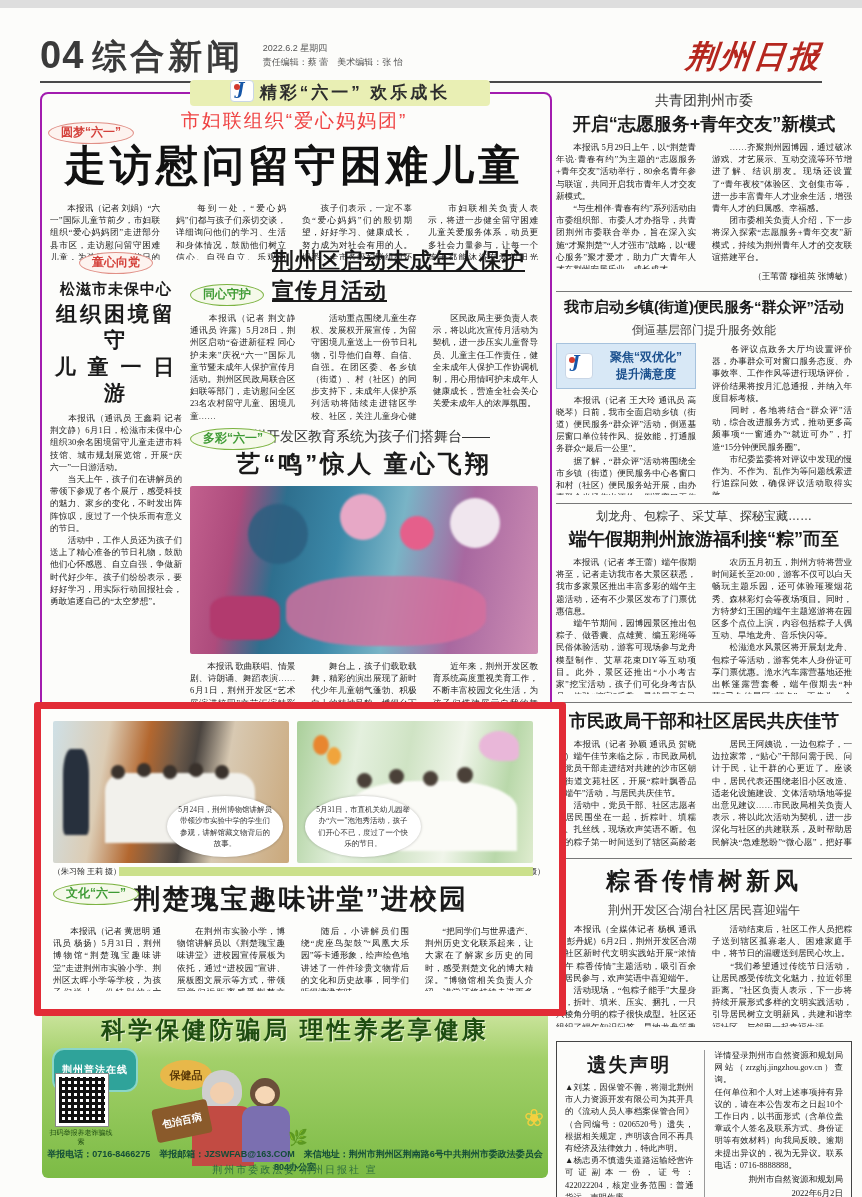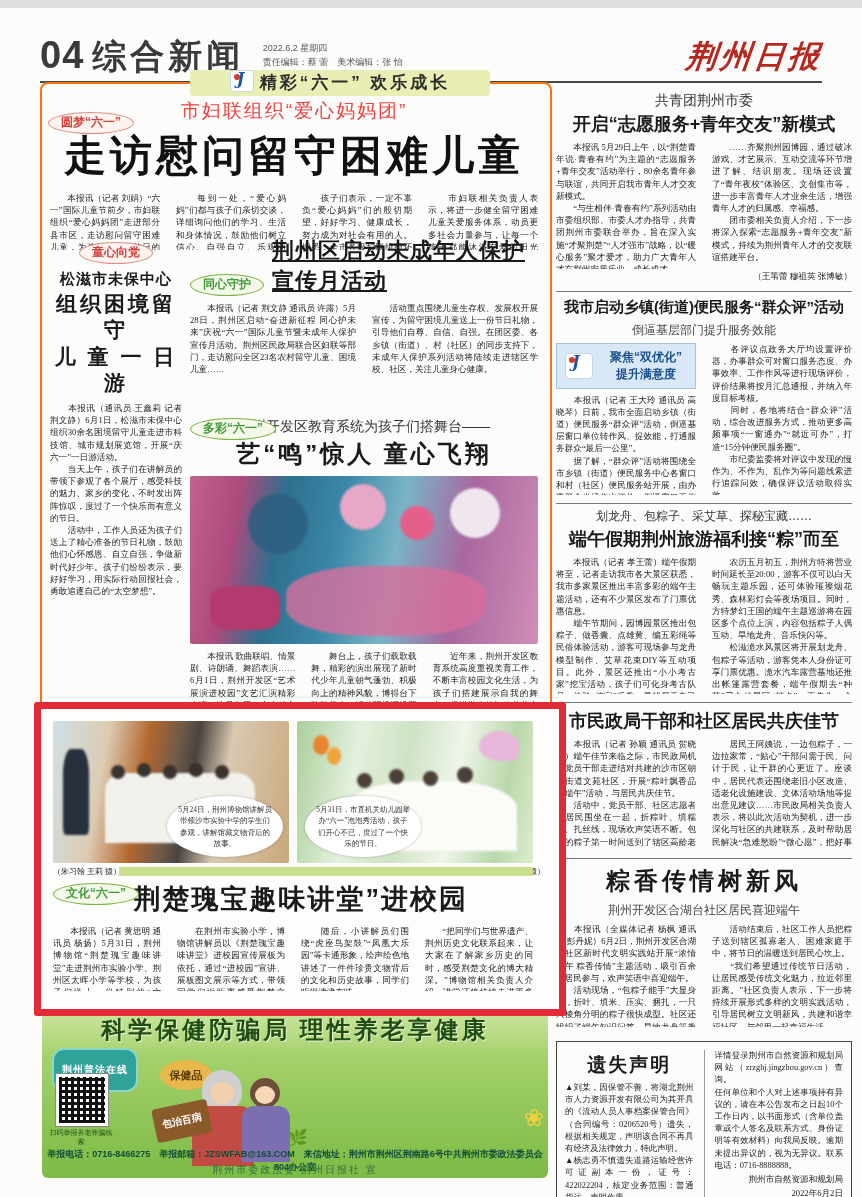--- a/index.html
+++ b/index.html
@@ -6,21 +6,21 @@
   .paper{position:relative;width:862px;height:1197px;background:#fcfcfa;margin:8px auto;
          font-family:"Liberation Sans",sans-serif;color:#1a1a1a;overflow:hidden;}
   
   .hdr{position:absolute;left:40px;top:26px;width:782px;height:46px;}
   .pageno{font:bold 38px "Liberation Sans",sans-serif;color:#3a3a3a;letter-spacing:1px;display:inline-block;vertical-align:top;}
   .section{font:bold 34px "Liberation Sans",sans-serif;color:#3a3a3a;letter-spacing:4px;display:inline-block;vertical-align:top;margin-left:8px;}
   .hmeta{display:inline-block;vertical-align:top;margin:8px 0 0 14px;font:9px/1.5 "Liberation Sans",sans-serif;color:#555;}
   .masthead{position:absolute;right:0;top:2px;font:bold italic 31px "DejaVu Serif",serif;color:#b5271f;letter-spacing:3px;transform:skewX(-6deg);}
   .hrule{position:absolute;left:40px;top:73px;width:782px;border-top:2px solid #4a4a4a;}
   
-  .frame{position:absolute;left:40px;top:74px;width:508px;height:900px;border:2px solid #f97316;border-radius:8px;}
+  .frame{position:absolute;left:40px;top:84px;width:508px;height:900px;border:2px solid #a21caf;border-radius:8px;}
   .banner{position:absolute;left:148px;top:-14px;width:300px;height:26px;background:#e9efb4;border-radius:4px;
           text-align:center;font:bold 17px/26px "Liberation Sans",sans-serif;color:#2c2c2c;letter-spacing:3px;}
   .jlogo{display:inline-block;width:22px;height:20px;background:#fff;border:1px solid #c9d6e6;border-radius:4px;position:relative;vertical-align:-4px;margin-right:6px;}
   .jlogo:before{content:"J";position:absolute;left:6px;top:-2px;font:bold italic 16px "DejaVu Serif",serif;color:#1757a8;}
   .jlogo:after{content:"";position:absolute;left:3px;top:3px;width:6px;height:6px;background:#d23a2e;border-radius:50%;}
   .badge{display:inline-block;border:1.5px solid #7cb342;border-radius:50%;padding:1px 12px 2px;
          font:bold 12px "Liberation Sans",sans-serif;color:#3f9b35;background:#f5f9ea;white-space:nowrap;}
   .badge.red{border-color:#e08f86;color:#d4403a;background:#fdf3ef;}
   .bt{font:8.6px/1.42 "Liberation Serif",serif;text-align:justify;white-space:pre-line;overflow:hidden;color:#222;}
   .cols{display:flex;gap:16px;}
@@ -166,20 +166,21 @@
 
     <div class="midcol">
       <div>
         <div class="mid-head">
           <span class="badge">同心守护</span>
           <h2>荆州区启动未成年人保护宣传月活动</h2>
         </div>
         <div class="cols" style="height:108px;margin-top:6px">
           <div class="bt">　　本报讯（记者 荆文静 通讯员 许露）5月28日，荆州区启动“奋进新征程 同心护未来”庆祝“六一”国际儿童节暨未成年人保护宣传月活动。荆州区民政局联合区妇联等部门，走访慰问全区23名农村留守儿童、困境儿童……</div>
           <div class="bt">　　活动重点围绕儿童生存权、发展权开展宣传，为留守困境儿童送上一份节日礼物，引导他们自尊、自信、自强。在团区委、各乡镇（街道）、村（社区）的同步支持下，未成年人保护系列活动将陆续走进辖区学校、社区，关注儿童身心健康。</div>
+          <div class="bt">　　区民政局主要负责人表示，将以此次宣传月活动为契机，进一步压实儿童督导员、儿童主任工作责任，健全未成年人保护工作协调机制，用心用情呵护未成年人健康成长，营造全社会关心关爱未成年人的浓厚氛围。</div>
         </div>
       </div>
 
       <div class="m2" style="margin-top:8px;position:relative">
         <span class="badge" style="position:absolute;left:0;top:0">多彩“六一”</span>
         <div class="m2kick">荆州开发区教育系统为孩子们搭舞台——</div>
         <h2>艺“鸣”惊人 童心飞翔</h2>
         <div class="stage">
           <div class="blob" style="left:58px;top:18px;width:60px;height:60px;background:#2c5f80;opacity:.85"></div>
           <div class="blob" style="left:150px;top:8px;width:46px;height:46px;background:#e7a8c6"></div>

